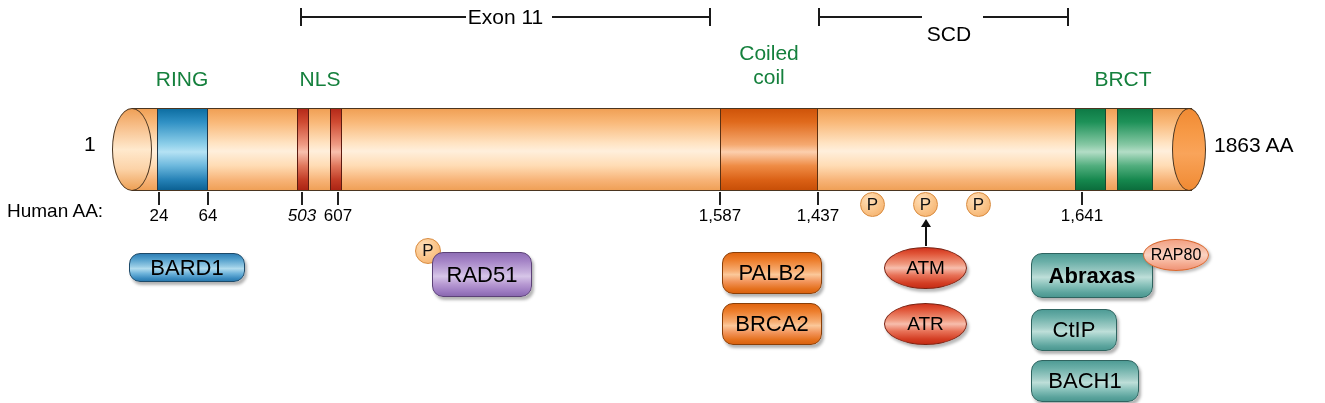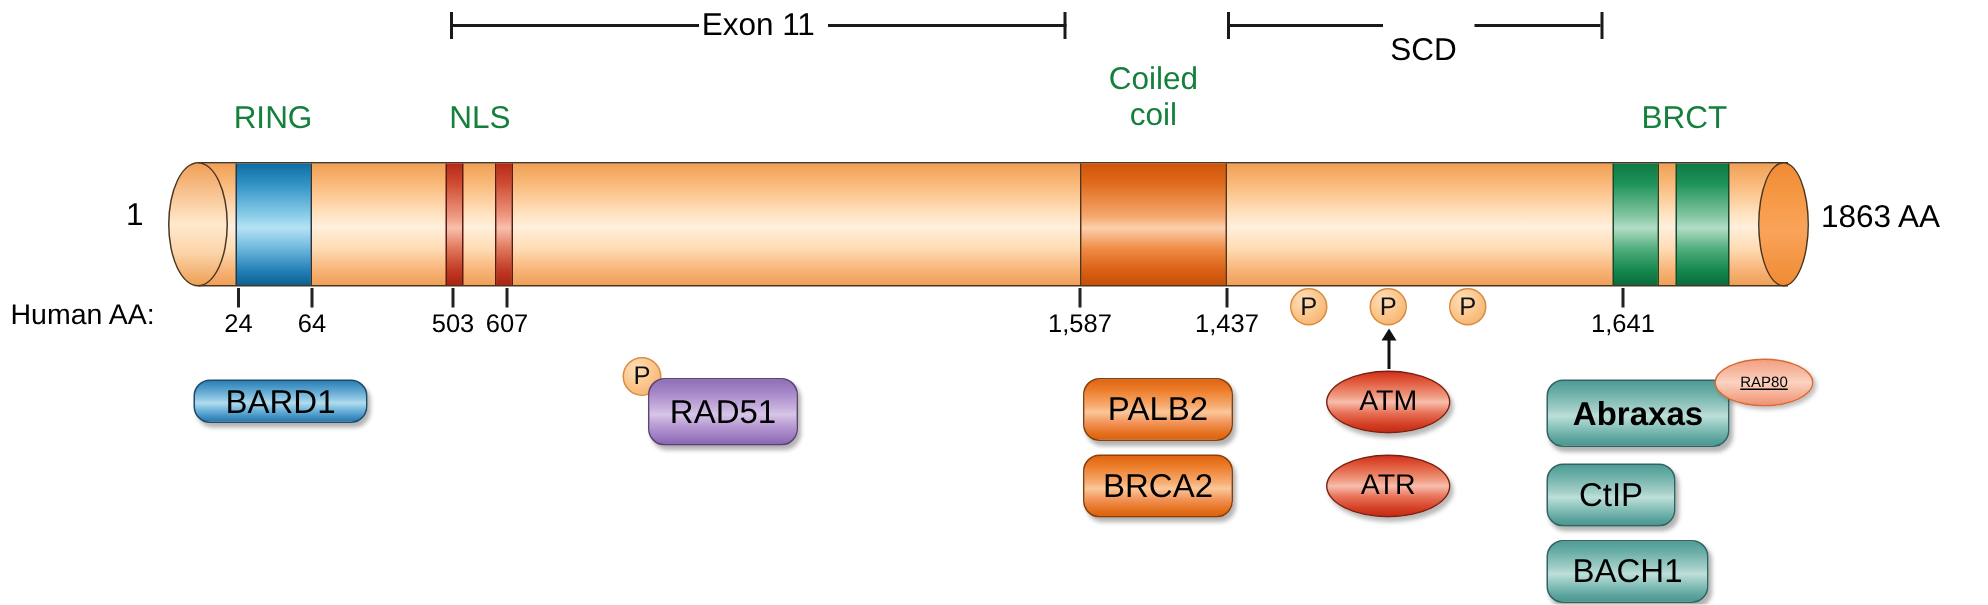--- a/index.html
+++ b/index.html
@@ -138,23 +138,22 @@
       #4f9c96 0%, #6bafa8 18%, #a5cfc9 45%, #bedfd9 54%,
       #89c2bb 72%, #5ba49d 90%, #4b9790 100%);
     border:1.6px solid #2f6460;
   }
   .rap80{
     position:absolute;border-radius:50%;
     background:linear-gradient(to bottom,
       #f2a184 0%, #f6b79e 25%, #fbd3c2 50%, #f5ab90 80%, #ef9377 100%);
     border:1.6px solid #d86a33;box-sizing:border-box;
     display:flex;align-items:center;justify-content:center;
-    font-size:10px;color:#000;
+    font-size:16px;color:#000;
     box-shadow:2px 2px 3px rgba(0,0,0,.25);
-    text-decoration:underline;
   }
 </style>
 </head>
 <body>
 
 <div class="abs">
   <div class="br-cap" style="left:300px;top:8px;height:18px;"></div>
   <div class="br-line" style="left:300px;top:16px;width:166px;"></div>
   <div class="bracket-label" style="left:466px;top:5px;width:79px;">Exon 11</div>
   <div class="br-line" style="left:552px;top:16px;width:159px;"></div>
@@ -195,21 +194,21 @@
 
 <div id="human-aa-label" style="left:7px;top:200px;">Human AA:</div>
 
 <div class="tick" style="left:158px;top:192px;"></div>
 <div class="aa-num" style="left:129px;top:206px;width:60px;">24</div>
 
 <div class="tick" style="left:207px;top:192px;"></div>
 <div class="aa-num" style="left:178px;top:206px;width:60px;">64</div>
 
 <div class="tick" style="left:301px;top:192px;"></div>
-<div class="aa-num" style="left:272px;top:206px;width:60px;">503</div>
+<div class="aa-num" style="left:272px;top:206px;width:60px;font-style:italic;">503</div>
 
 <div class="tick" style="left:337px;top:192px;"></div>
 <div class="aa-num" style="left:308px;top:206px;width:60px;">607</div>
 
 <div class="tick" style="left:719px;top:192px;"></div>
 <div class="aa-num" style="left:684px;top:206px;width:72px;">1,587</div>
 
 <div class="tick" style="left:817px;top:192px;"></div>
 <div class="aa-num" style="left:782px;top:206px;width:72px;">1,437</div>
 

